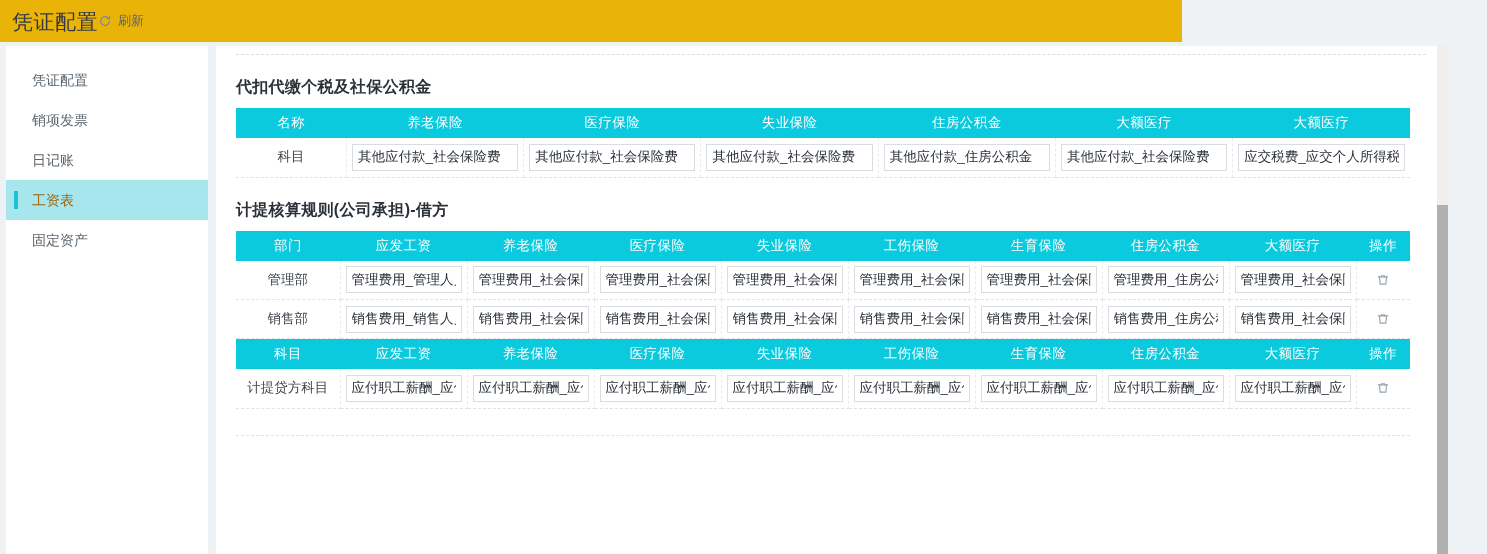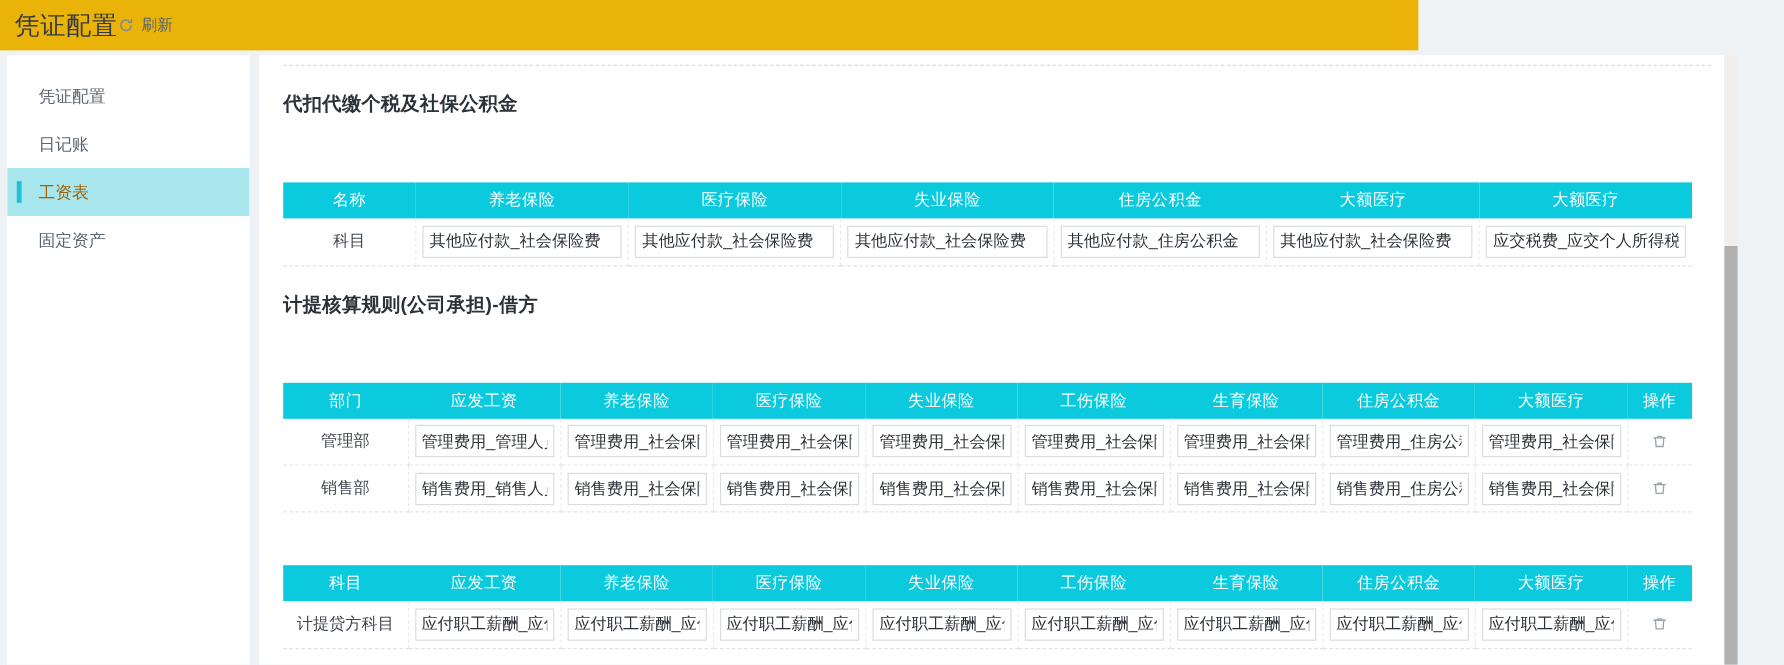--- a/index.html
+++ b/index.html
@@ -73,21 +73,20 @@
   .section-title.highlight {
     border: 3px solid #f51818;
     padding: 4px 10px 5px 10px;
     margin-left: -6px;
   }
 
   table.grid {
     border-collapse: collapse;
     width: 1174px;
     table-layout: fixed;
-    margin-top: 44px;
   }
   table.grid thead th {
     background: #0bcadd; color: #ffffff;
     font-size: 13.5px; font-weight: normal;
     height: 30px; text-align: center;
     border: none; letter-spacing: .4px;
   }
   table.grid tbody td {
     height: 39px; text-align: center;
     font-size: 13.5px; color: #41484f;
@@ -145,20 +144,23 @@
       </span>
       <span>刷新</span>
     </div>
   </div>
 
   <div class="sidebar">
     <div class="side-item">
       <span>凭证配置</span>
     </div>
     <div class="side-item">
+      <span>销项发票</span>
+    </div>
+    <div class="side-item">
       <span>日记账</span>
     </div>
     <div class="side-item active">
       <span>工资表</span>
     </div>
     <div class="side-item">
       <span>固定资产</span>
     </div>
   </div>
 

